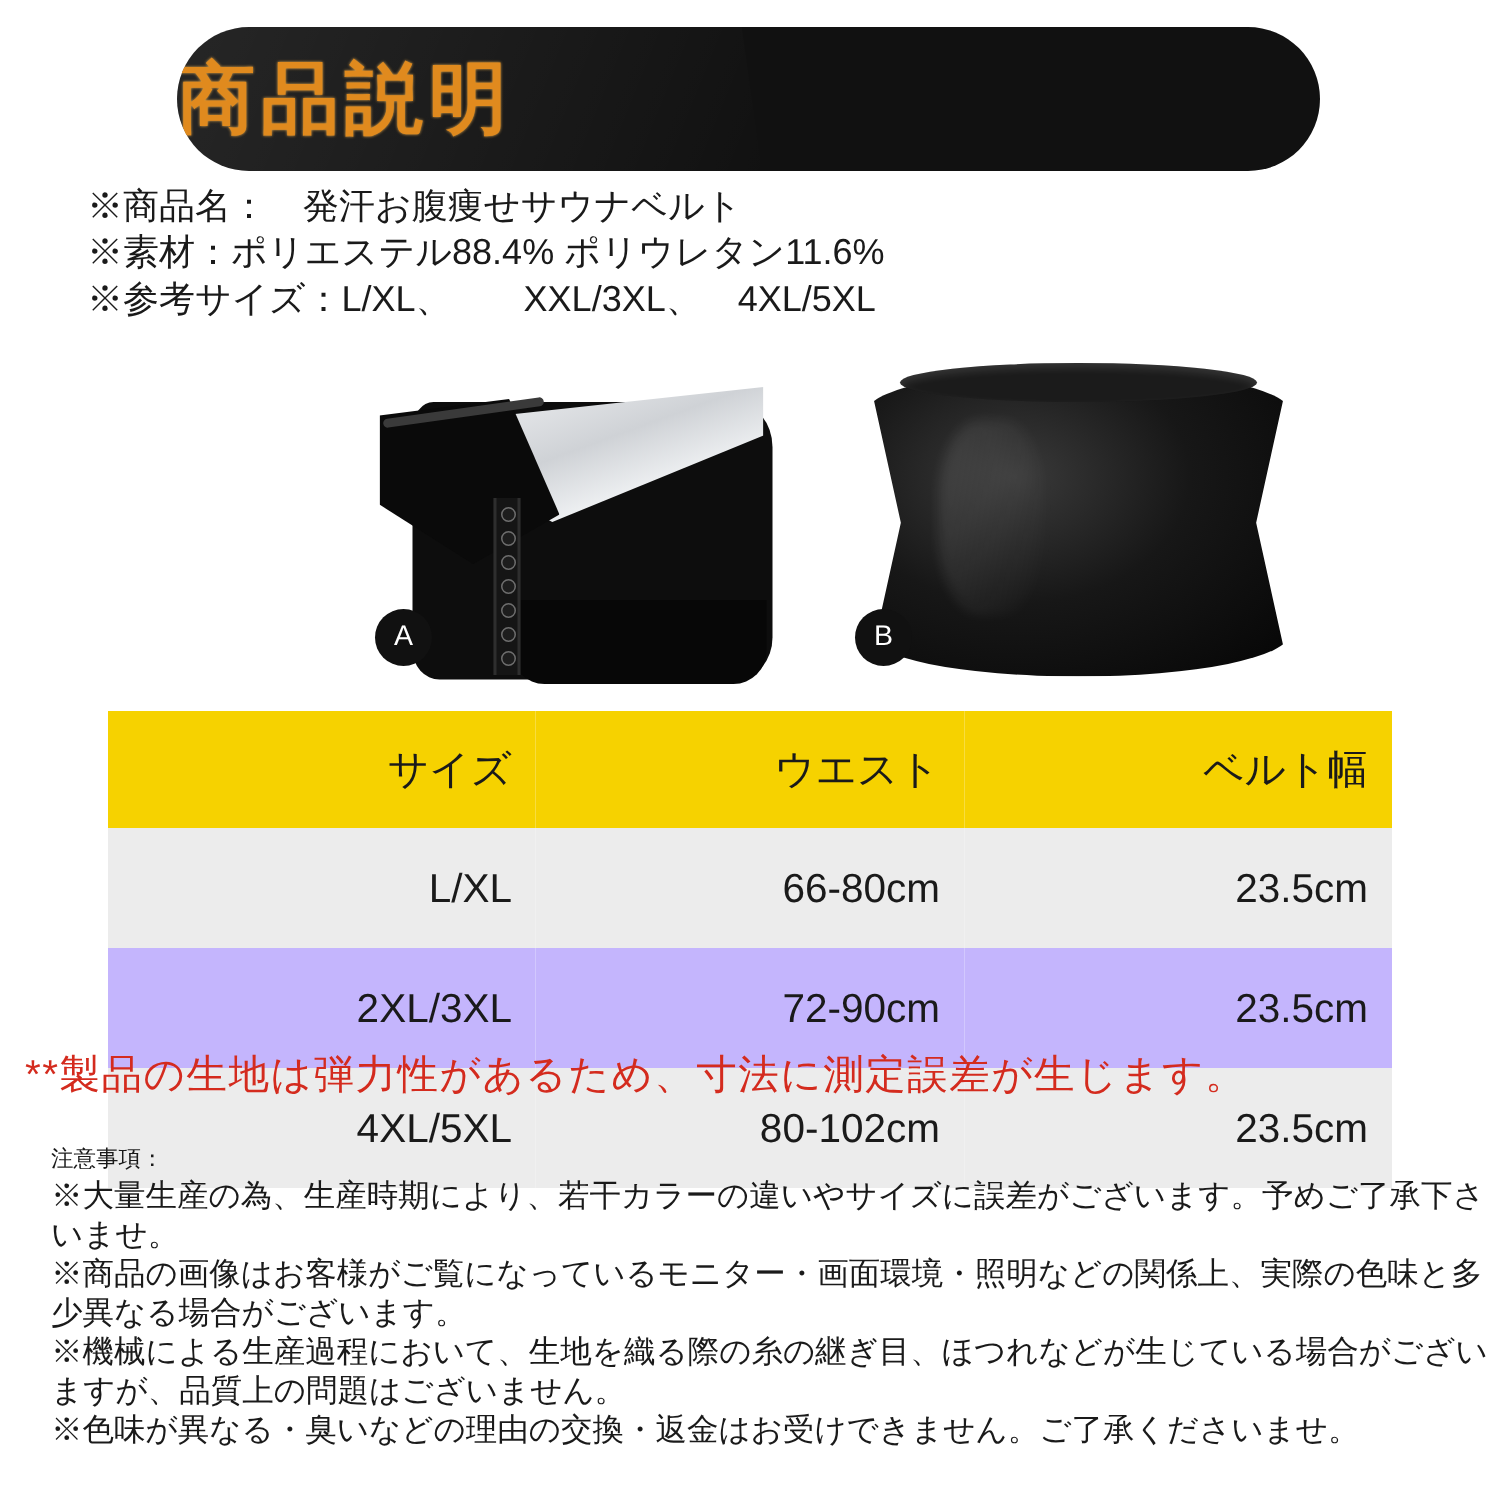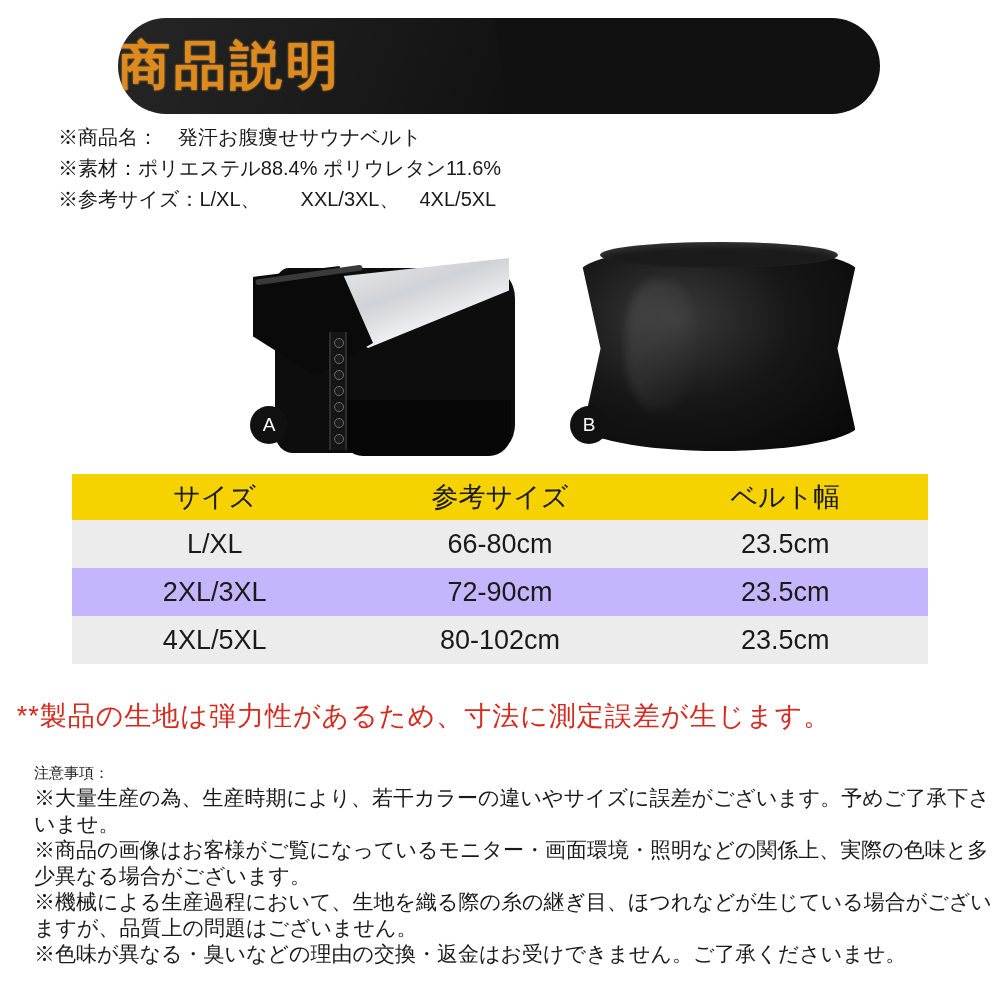--- a/index.html
+++ b/index.html
@@ -55,21 +55,21 @@
   }
 
   
   .specs {
     position: absolute;
     left: 58px;
     top: 122px;
     width: 880px;
   }
   .spec-line {
-    font-size: 20px;
+    font-size: 24px;
     line-height: 31px;
     color: #1a1a1a;
     white-space: pre;
   }
 
   
   .product-area {
     position: absolute;
     left: 70px;
     top: 236px;
@@ -211,23 +211,23 @@
     left: 72px;
     top: 474px;
     width: 856px;
     border-collapse: collapse;
     table-layout: fixed;
   }
   .size-table th, .size-table td {
     font-weight: normal;
     font-size: 27px;
     height: 48px;
-    text-align: center;
+    text-align: right;
     color: #1a1a1a;
-    padding: 0;
+    padding: 16px;
   }
   .size-table thead th {
     background: #f6d200;
     font-size: 27px;
     height: 46px;
   }
   .size-table tbody tr.r-odd td { background: #ececec; }
   .size-table tbody tr.r-even td { background: #c4b5fd; }
 
   
@@ -302,21 +302,21 @@
     </div>
 
     <div class="badge badge-a">A</div>
     <div class="badge badge-b">B</div>
   </div>
 
   <table class="size-table">
     <thead>
       <tr>
         <th>サイズ</th>
-        <th>参考サイズ</th>
+        <th>ウエスト</th>
         <th>ベルト幅</th>
       </tr>
     </thead>
     <tbody>
       <tr class="r-odd">
         <td>L/XL</td>
         <td>66-80cm</td>
         <td>23.5cm</td>
       </tr>
       <tr class="r-even">

